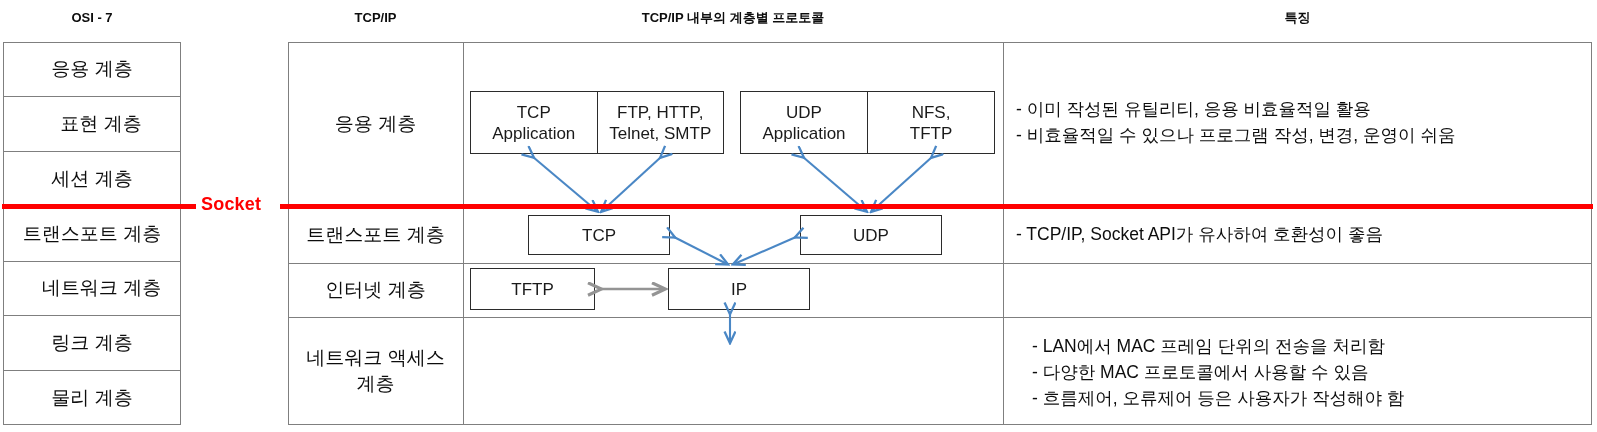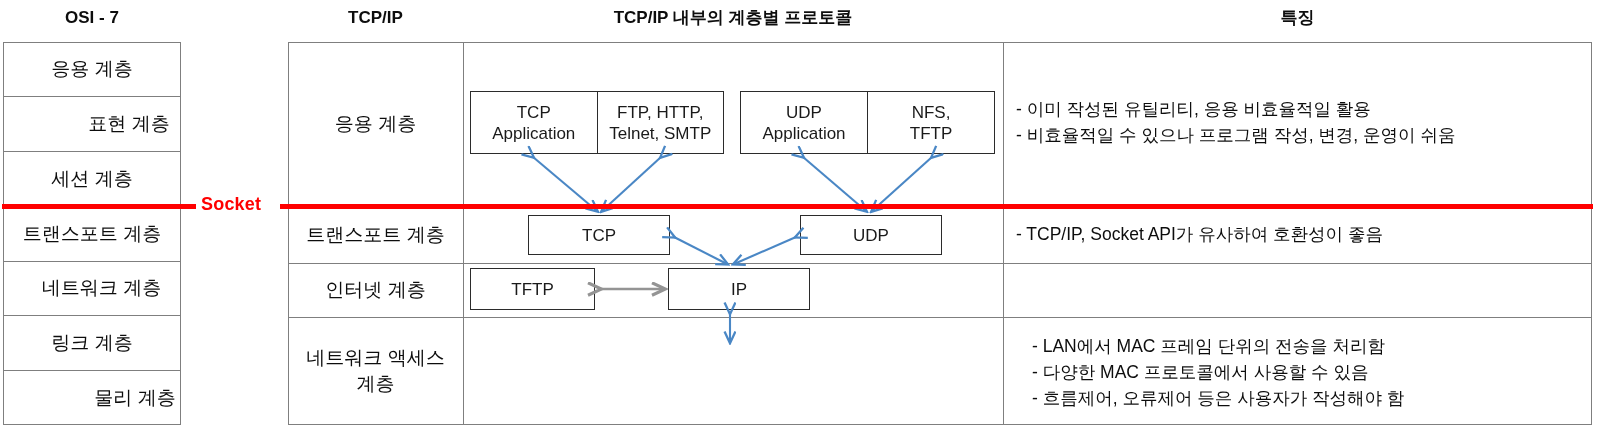--- a/index.html
+++ b/index.html
@@ -1,21 +1,21 @@
 <!DOCTYPE html>
 <html><head>
 <meta charset="utf-8">
 <style>
   html,body{margin:0;padding:0;background:#ffffff;}
   body{width:1597px;height:432px;position:relative;overflow:hidden;
        font-family:"Liberation Sans","DejaVu Sans",sans-serif;color:#000;}
   .stage{position:absolute;left:0;top:0;width:1597px;height:432px;}
 
   
-  .colhead{position:absolute;text-align:center;font-weight:bold;font-size:17px;
+  .colhead{position:absolute;text-align:center;font-weight:bold;font-size:13px;
            line-height:20px;color:#0d0d0d;white-space:nowrap;}
 
   
   .frame{position:absolute;box-sizing:border-box;border:1.6px solid #7f7f7f;background:#fff;}
   .hline{position:absolute;background:#7f7f7f;height:1.4px;}
   .vline{position:absolute;background:#7f7f7f;width:1.4px;}
 
   
   .osicell{position:absolute;display:flex;align-items:center;justify-content:center;
            font-size:19px;color:#0d0d0d;white-space:nowrap;}
@@ -57,26 +57,26 @@
 
   <div class="frame" style="left:3px;top:42px;width:178px;height:383px;"></div>
   <div class="hline" style="left:3px;top:96px;width:178px;"></div>
   <div class="hline" style="left:3px;top:151px;width:178px;"></div>
   <div class="hline" style="left:3px;top:206px;width:178px;"></div>
   <div class="hline" style="left:3px;top:261px;width:178px;"></div>
   <div class="hline" style="left:3px;top:315px;width:178px;"></div>
   <div class="hline" style="left:3px;top:370px;width:178px;"></div>
 
   <div class="osicell" style="left:3px;top:42px;width:178px;height:54px;">응용 계층</div>
-  <div class="osicell" style="left:3px;top:96px;width:196px;height:55px;padding-left:28px;">표현 계층</div>
+  <div class="osicell" style="left:3px;top:96px;width:196px;height:55px;">표현 계층</div>
   <div class="osicell" style="left:3px;top:151px;width:178px;height:55px;">세션 계층</div>
   <div class="osicell" style="left:3px;top:206px;width:178px;height:55px;">트랜스포트 계층</div>
   <div class="osicell" style="left:3px;top:261px;width:197px;height:54px;">네트워크 계층</div>
   <div class="osicell" style="left:3px;top:315px;width:178px;height:55px;">링크 계층</div>
-  <div class="osicell" style="left:3px;top:370px;width:178px;height:55px;padding-left:43px;">물리 계층</div>
+  <div class="osicell" style="left:3px;top:370px;width:178px;height:55px;">물리 계층</div>
 
   <div class="frame" style="left:288px;top:42px;width:1304px;height:383px;"></div>
 
   <div class="vline" style="left:463px;top:42px;height:383px;"></div>
   <div class="vline" style="left:1003px;top:42px;height:383px;"></div>
 
   <div class="hline" style="left:288px;top:263px;width:1304px;"></div>
   <div class="hline" style="left:288px;top:317px;width:1304px;"></div>
 
   <div class="layercell" style="left:288px;top:42px;width:175px;height:164px;">응용 계층</div>

